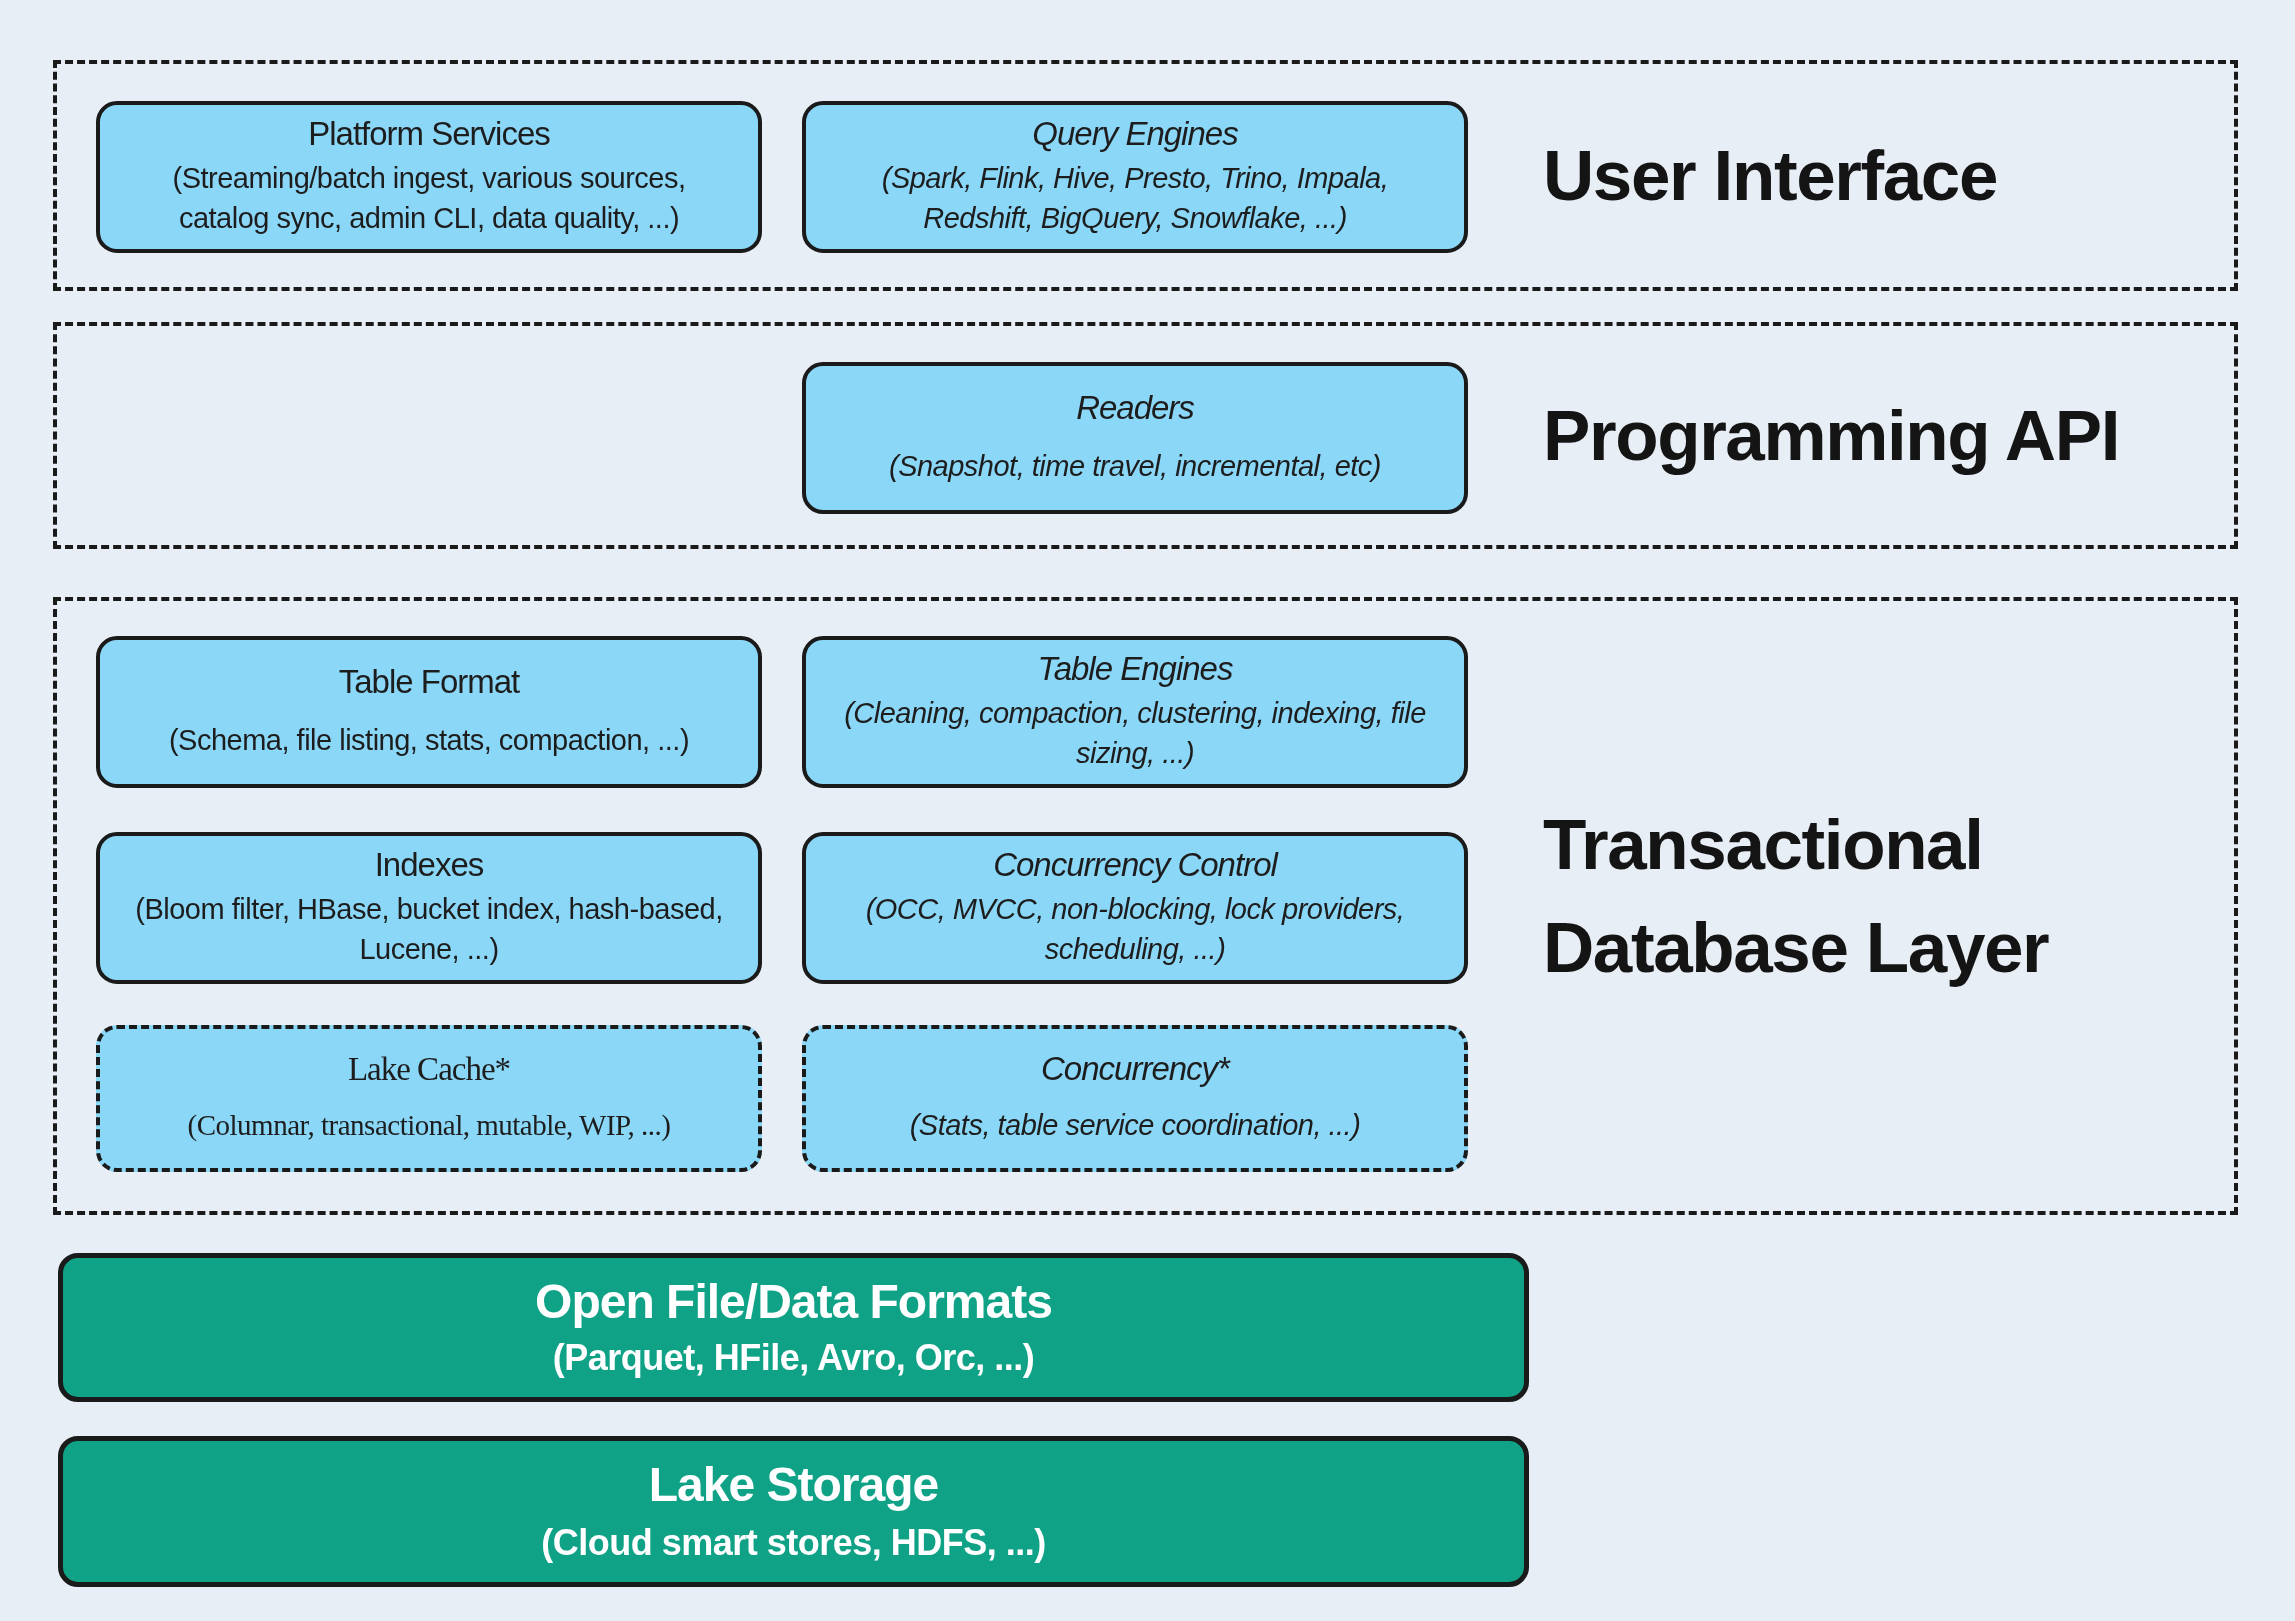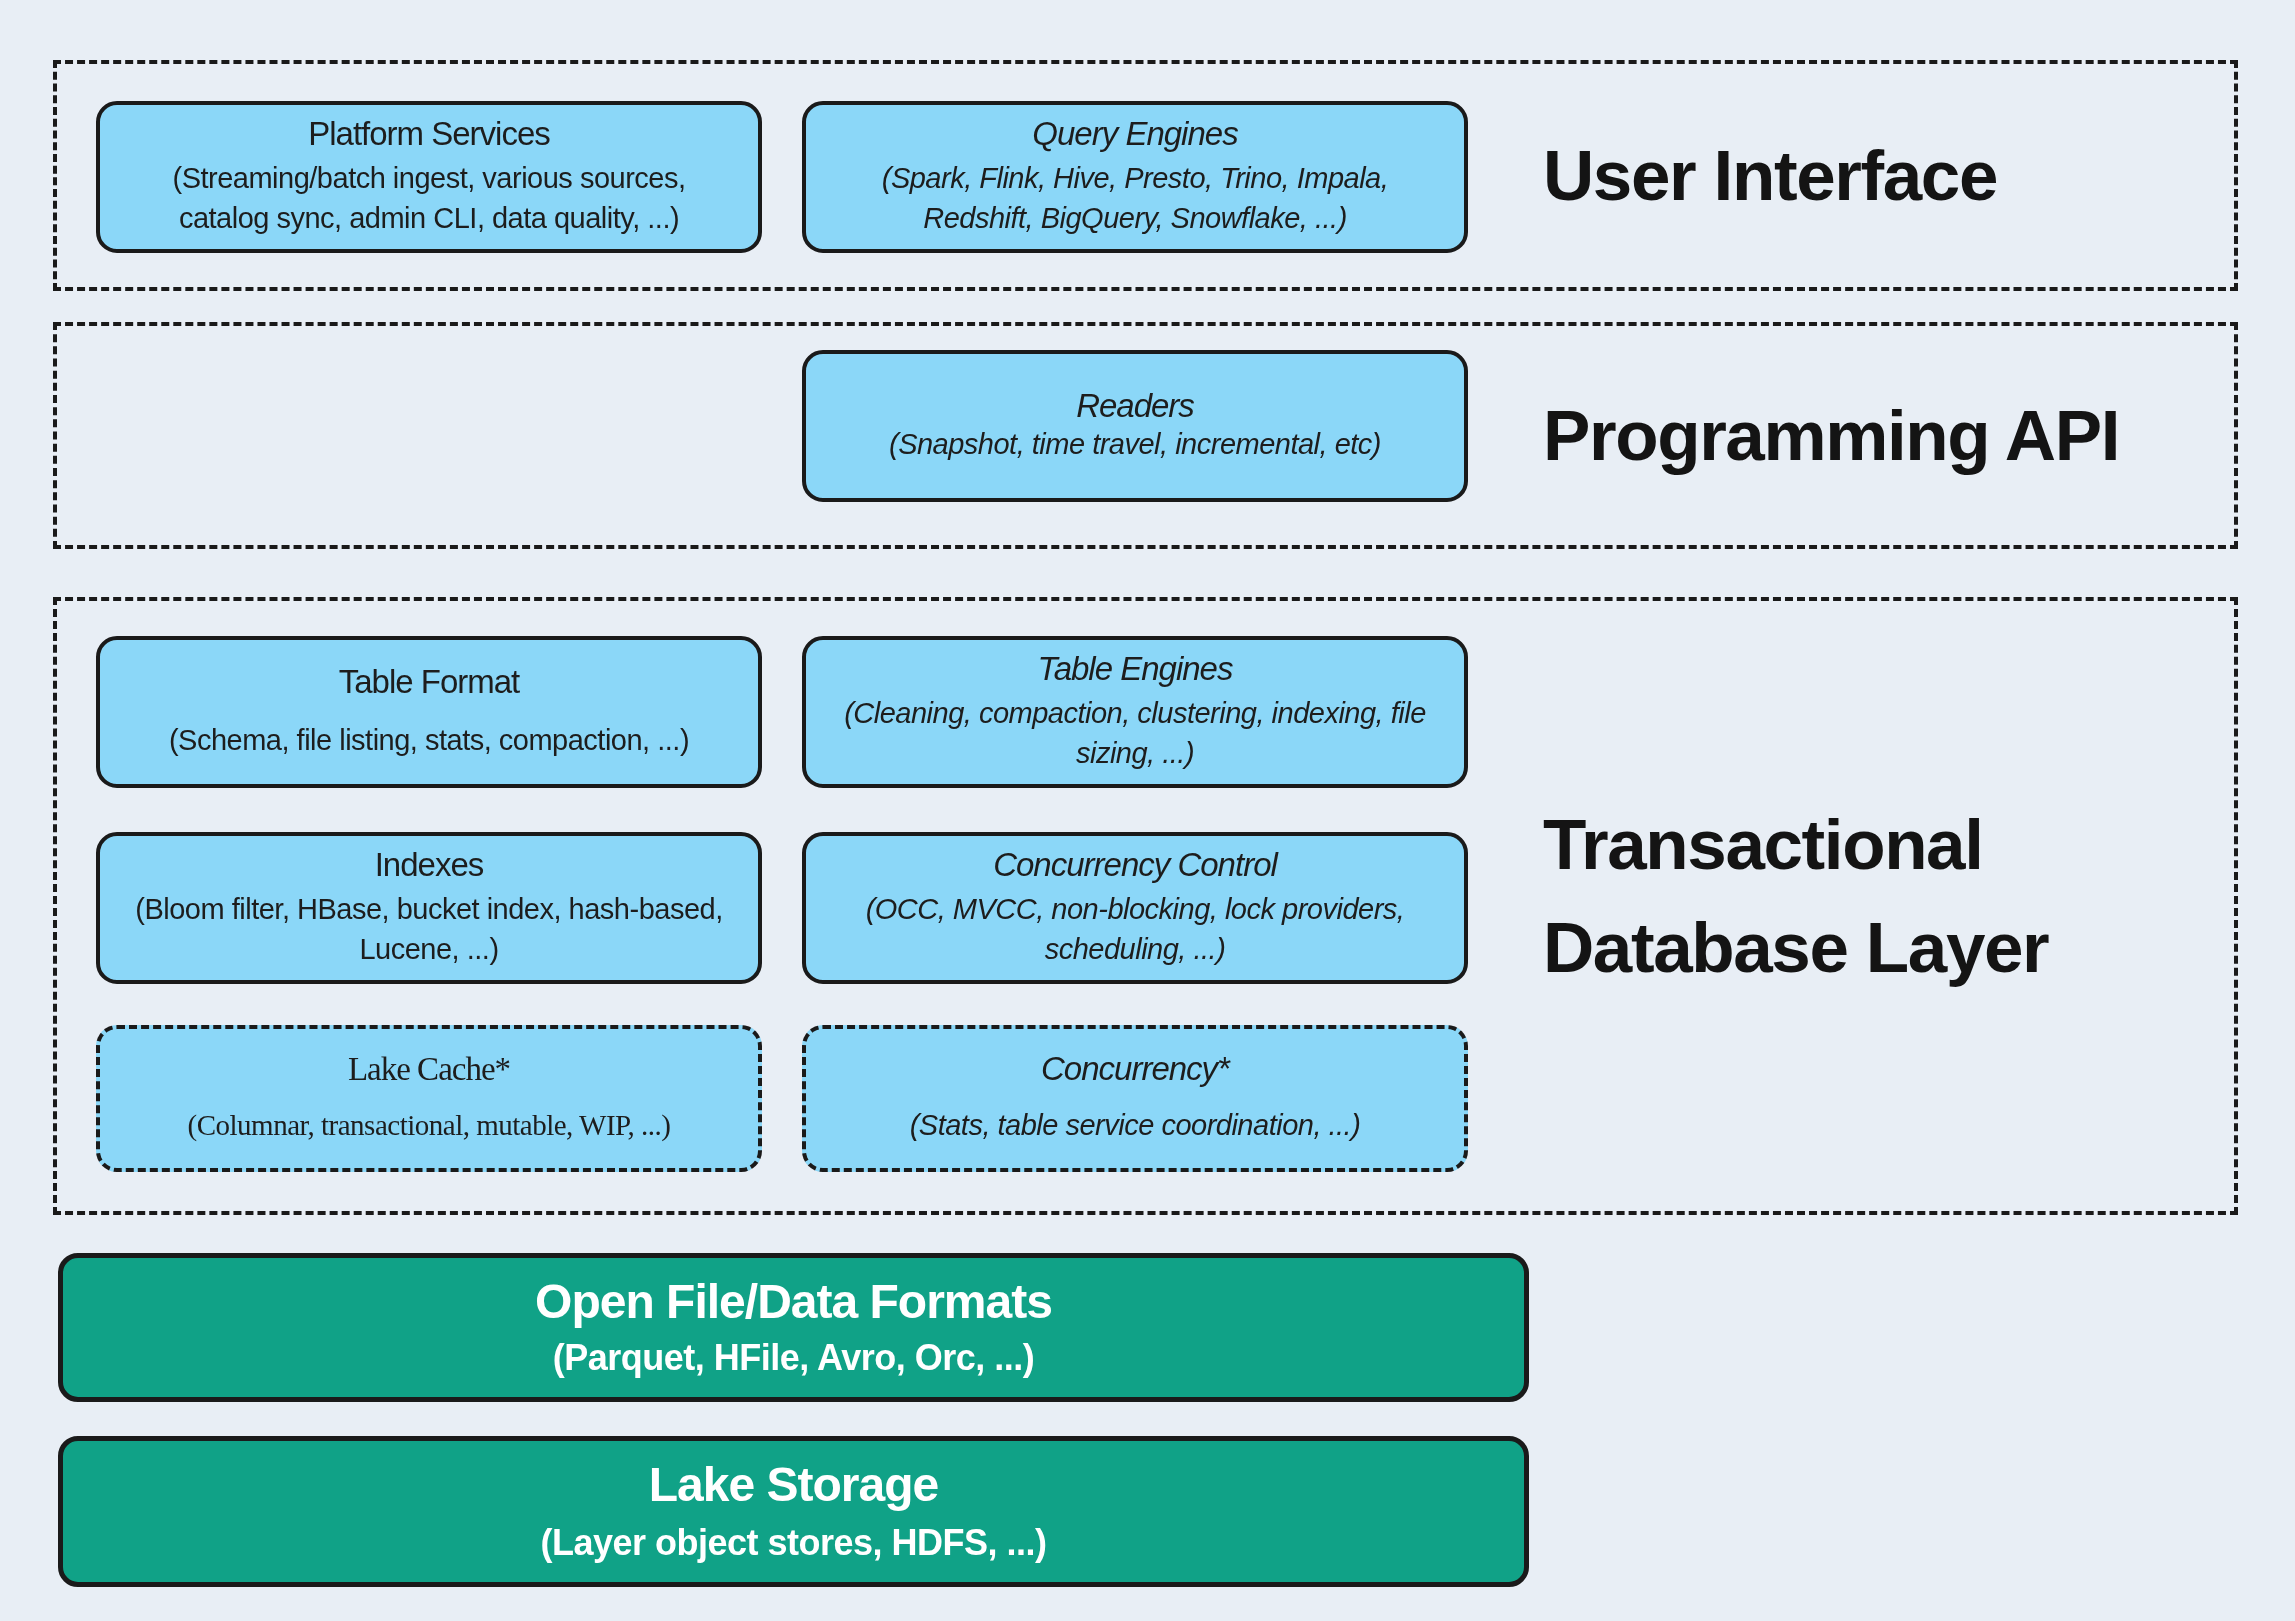--- a/index.html
+++ b/index.html
@@ -87,21 +87,21 @@
       <div class="box-sub">(Streaming/batch ingest, various sources, catalog sync, admin CLI, data quality, ...)</div>
     </div>
     <div class="bluebox col2" style="top:37px;">
       <div class="box-title">Query Engines</div>
       <div class="box-sub">(Spark, Flink, Hive, Presto, Trino, Impala, Redshift, BigQuery, Snowflake, ...)</div>
     </div>
     <div class="side-label">User Interface</div>
   </div>
 
   <div class="section sec2">
-    <div class="bluebox col2" style="top:24px;justify-content:center;">
+    <div class="bluebox col2" style="top:36px;">
       <div class="box-title">Readers</div>
       <div class="box-sub">(Snapshot, time travel, incremental, etc)</div>
     </div>
     <div class="side-label">Programming API</div>
   </div>
 
   <div class="section sec3">
     <div class="bluebox col1" style="top:35px;">
       <div class="box-title">Table Format</div>
       <div class="box-sub">(Schema, file listing, stats, compaction, ...)</div>
@@ -128,17 +128,17 @@
     </div>
     <div class="side-label">Transactional Database Layer</div>
   </div>
 
   <div class="greenbar bar1">
     <div class="bar-title">Open File/Data Formats</div>
     <div class="bar-sub">(Parquet, HFile, Avro, Orc, ...)</div>
   </div>
   <div class="greenbar bar2">
     <div class="bar-title">Lake Storage</div>
-    <div class="bar-sub">(Layer object stores, HDFS, ...)</div>
+    <div class="bar-sub">(Cloud smart stores, HDFS, ...)</div>
   </div>
 
 </div>
 
 
 </body></html>

